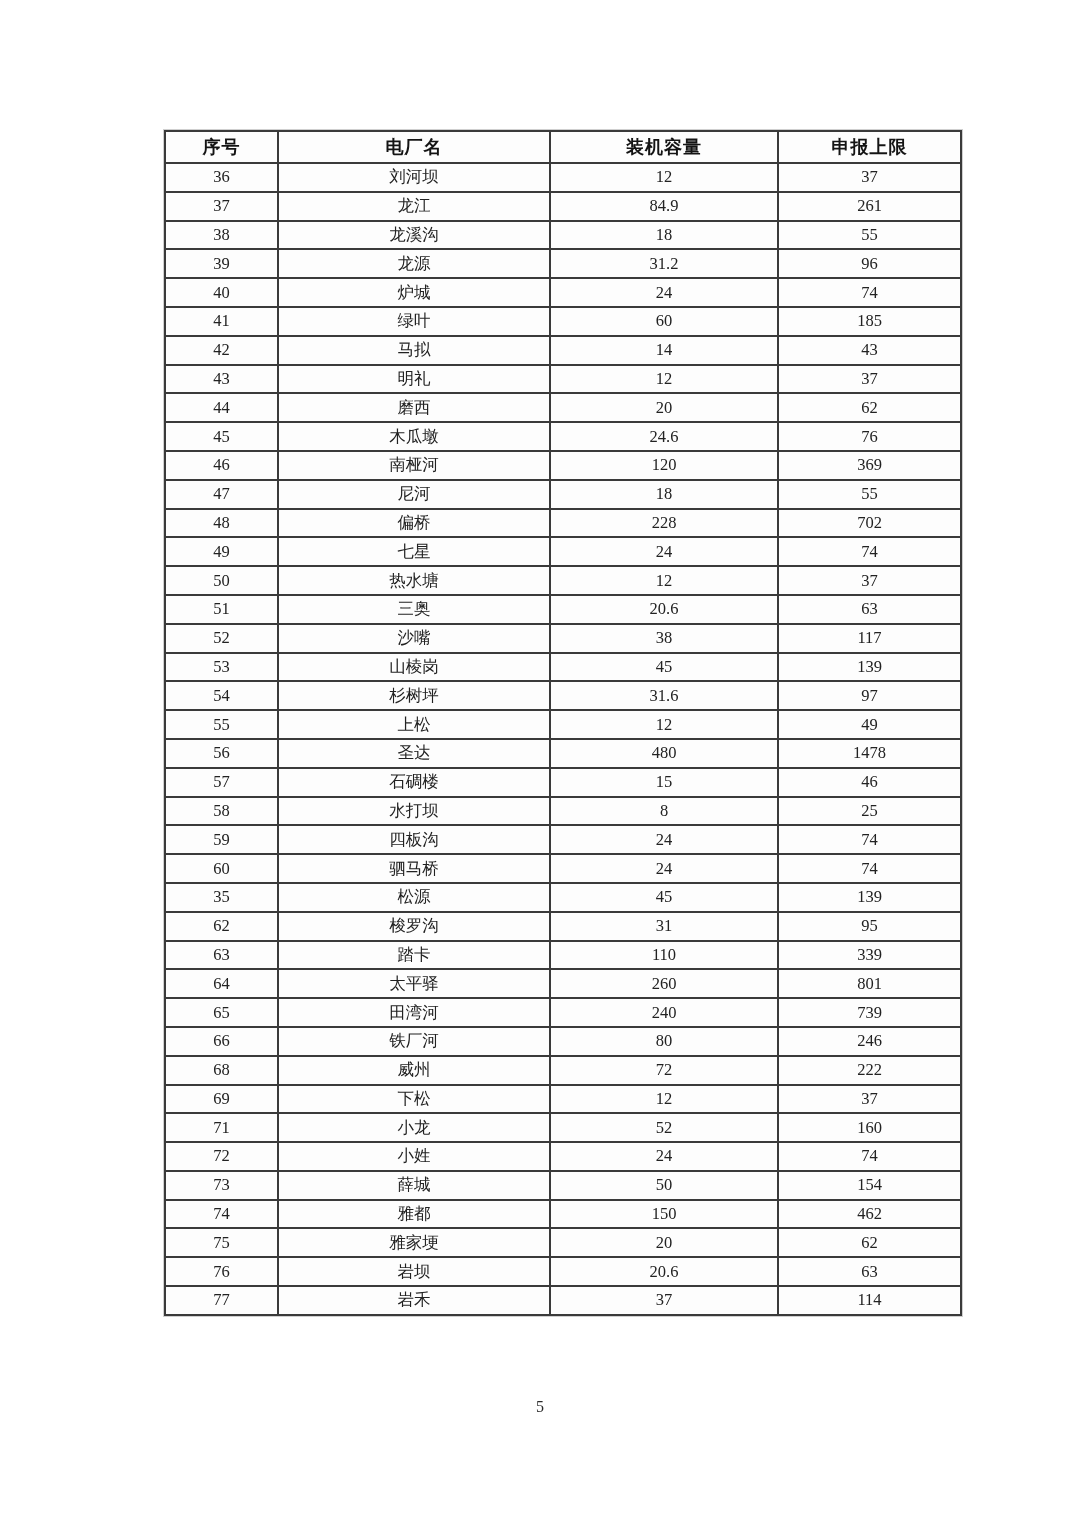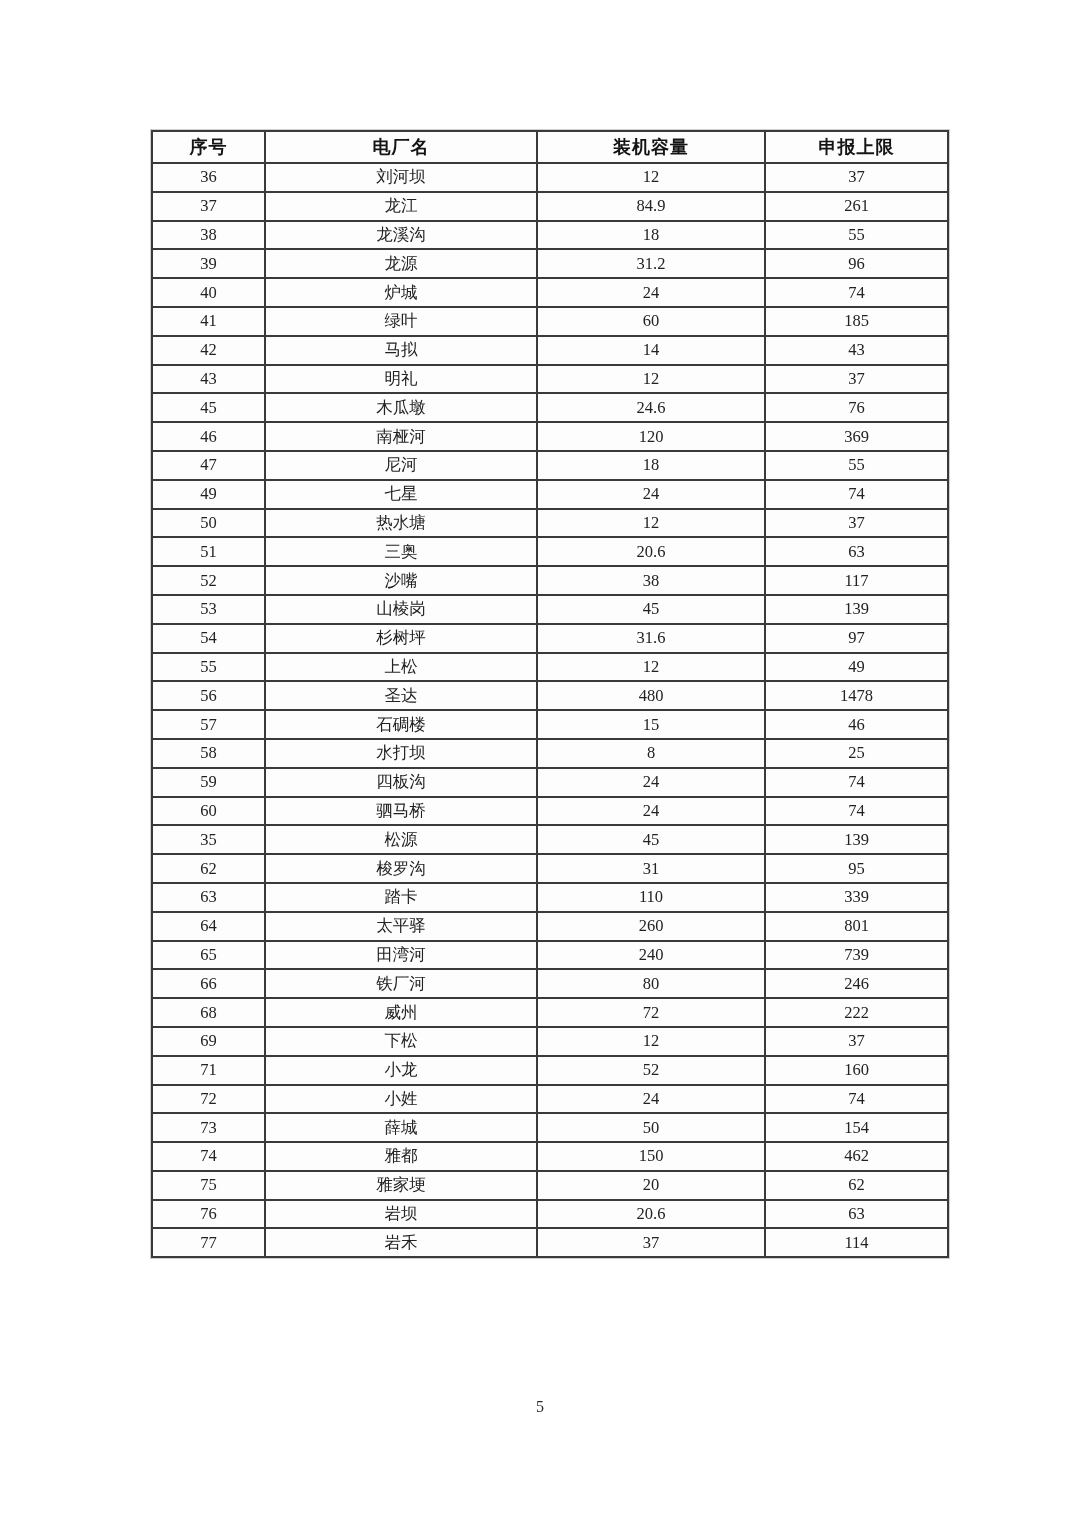--- a/index.html
+++ b/index.html
@@ -11,21 +11,21 @@
     position: relative;
     width: 1080px;
     height: 1527px;
     background: #ffffff;
     font-family: "Liberation Serif", "DejaVu Serif", serif;
     color: #1c1c1c;
     overflow: hidden;
   }
   .table-wrap {
     position: absolute;
-    left: 151px;
+    left: 164px;
     top: 130px;
     width: 884px;
   }
   table.plant-table {
     border-collapse: collapse;
     table-layout: fixed;
     width: 796px;
     background: #fdfdfd;
   }
   table.plant-table th,
@@ -129,38 +129,50 @@
             <td>14</td>
             <td>43</td>
           </tr>
           <tr>
             <td>43</td>
             <td>明礼</td>
             <td>12</td>
             <td>37</td>
           </tr>
           <tr>
+            <td>44</td>
+            <td>磨西</td>
+            <td>20</td>
+            <td>62</td>
+          </tr>
+          <tr>
             <td>45</td>
             <td>木瓜墩</td>
             <td>24.6</td>
             <td>76</td>
           </tr>
           <tr>
             <td>46</td>
             <td>南桠河</td>
             <td>120</td>
             <td>369</td>
           </tr>
           <tr>
             <td>47</td>
             <td>尼河</td>
             <td>18</td>
             <td>55</td>
           </tr>
           <tr>
+            <td>48</td>
+            <td>偏桥</td>
+            <td>228</td>
+            <td>702</td>
+          </tr>
+          <tr>
             <td>49</td>
             <td>七星</td>
             <td>24</td>
             <td>74</td>
           </tr>
           <tr>
             <td>50</td>
             <td>热水塘</td>
             <td>12</td>
             <td>37</td>

